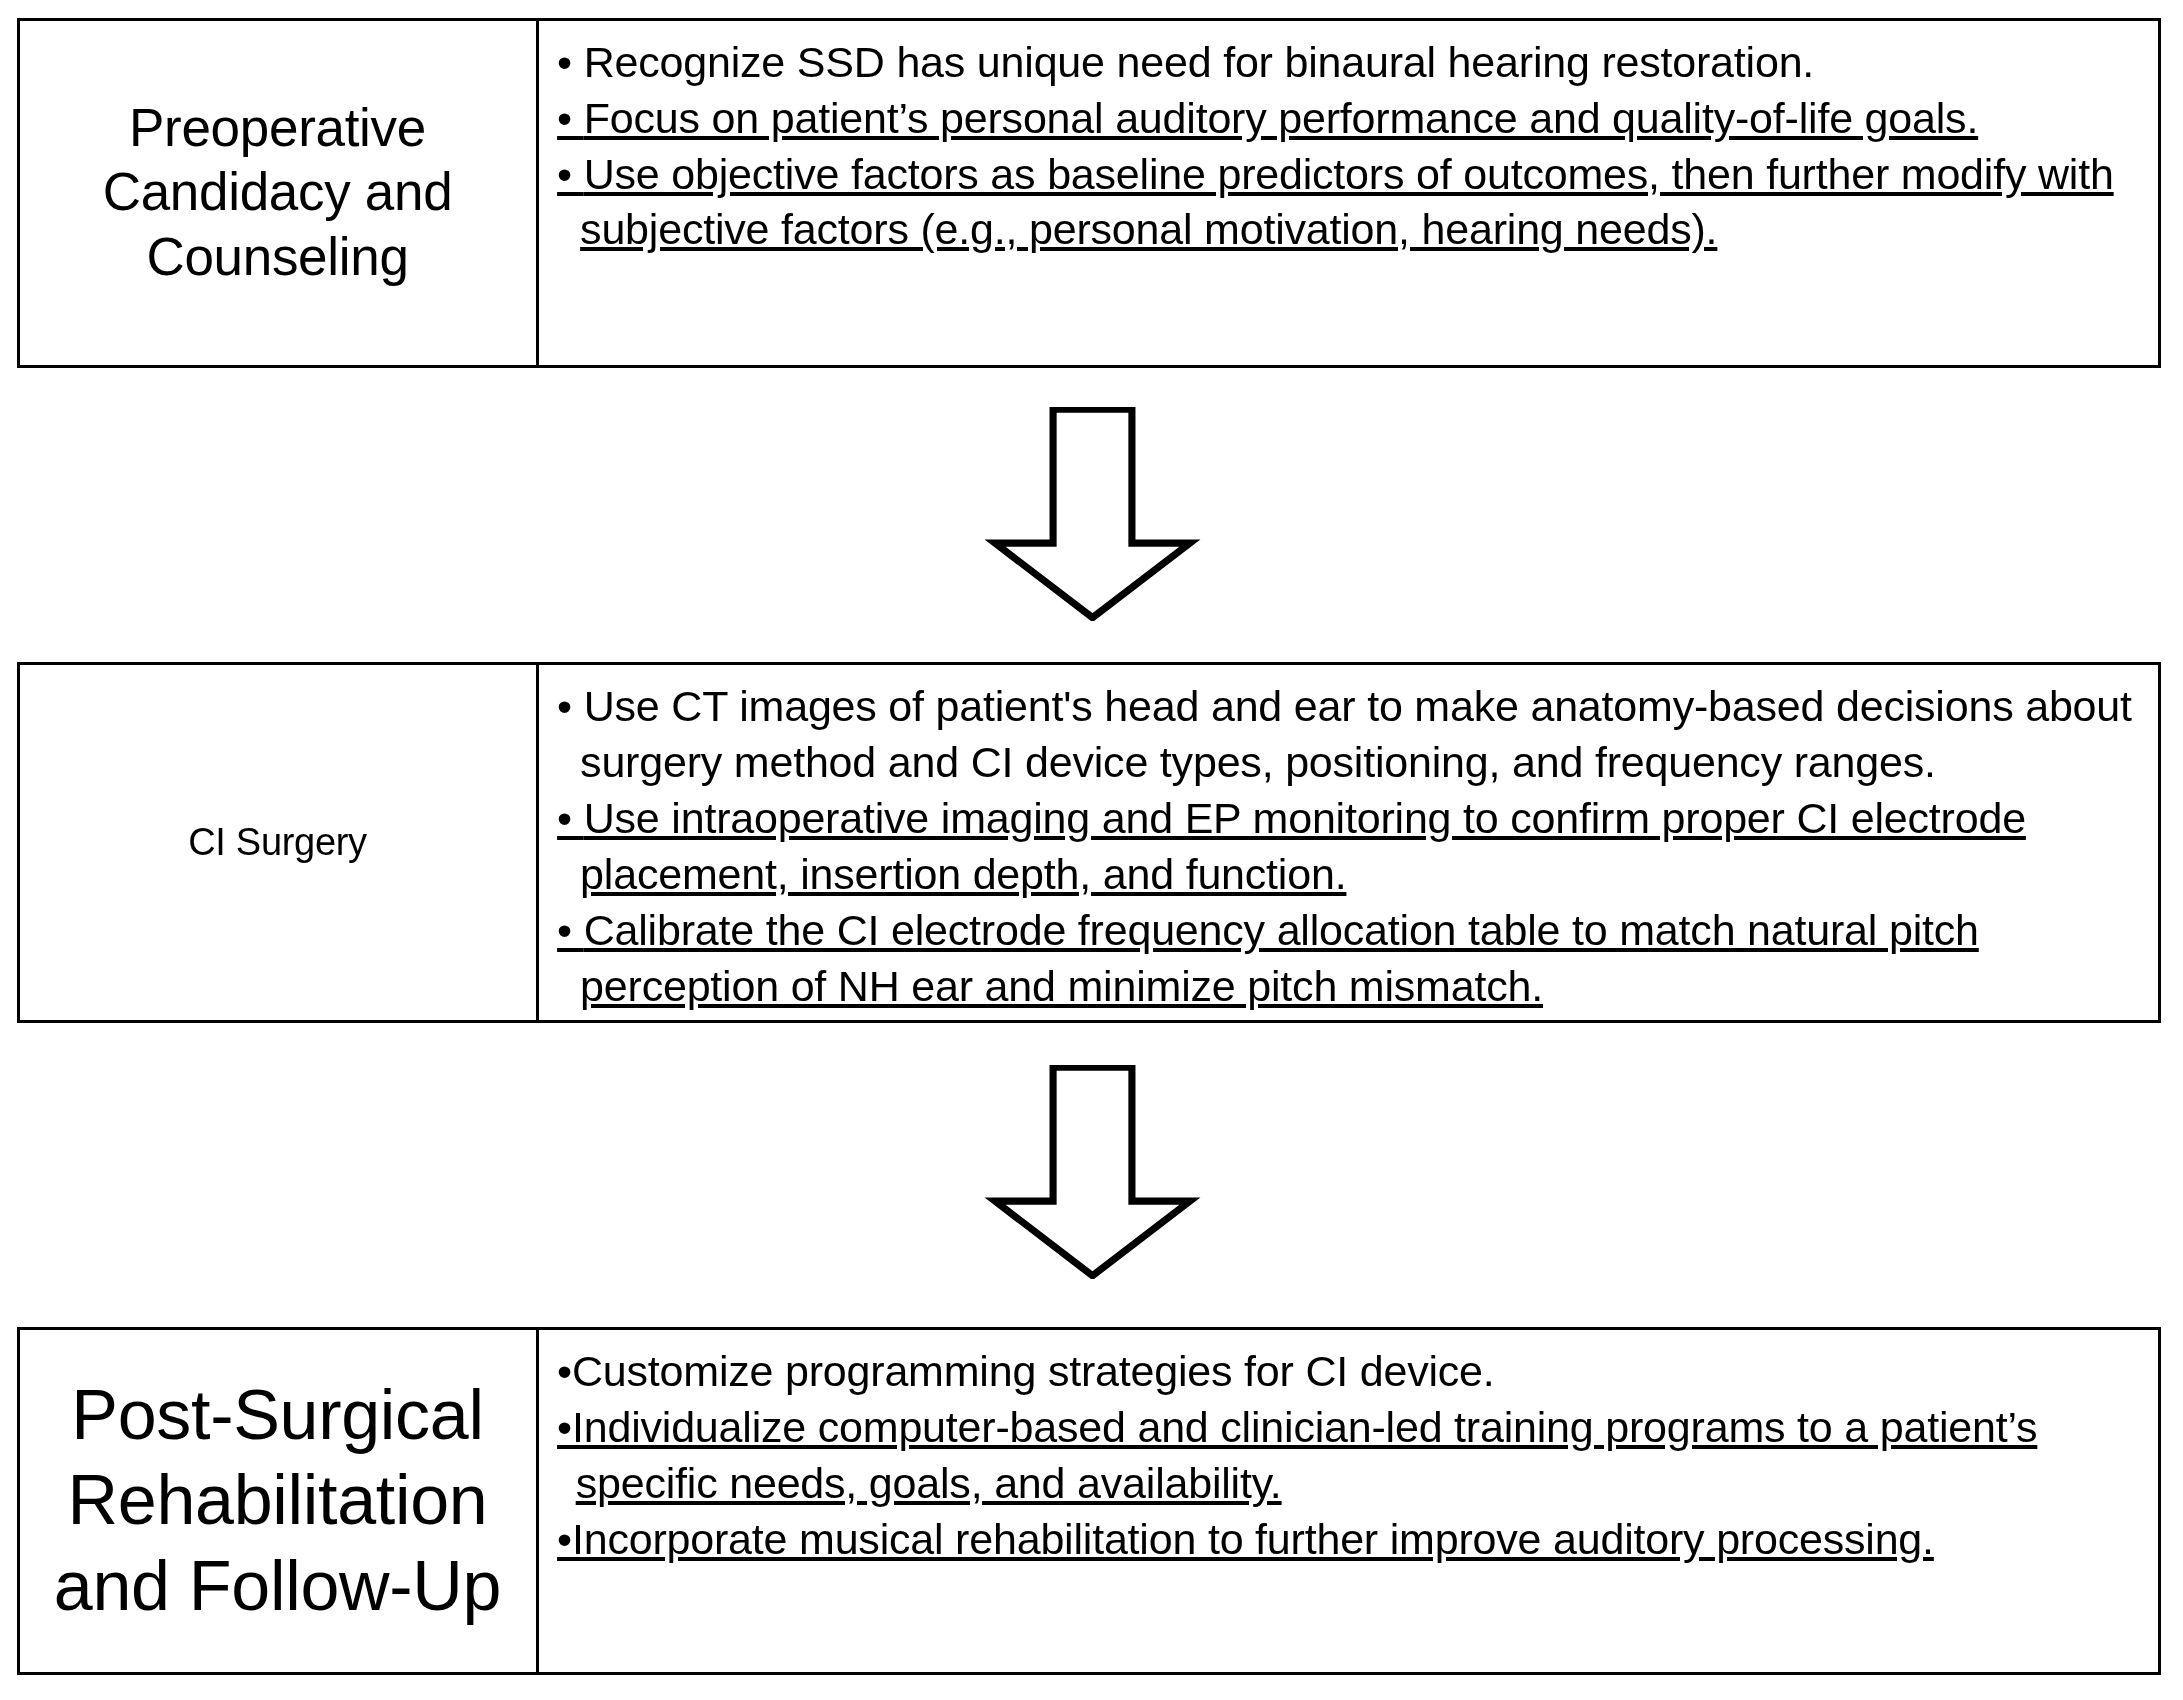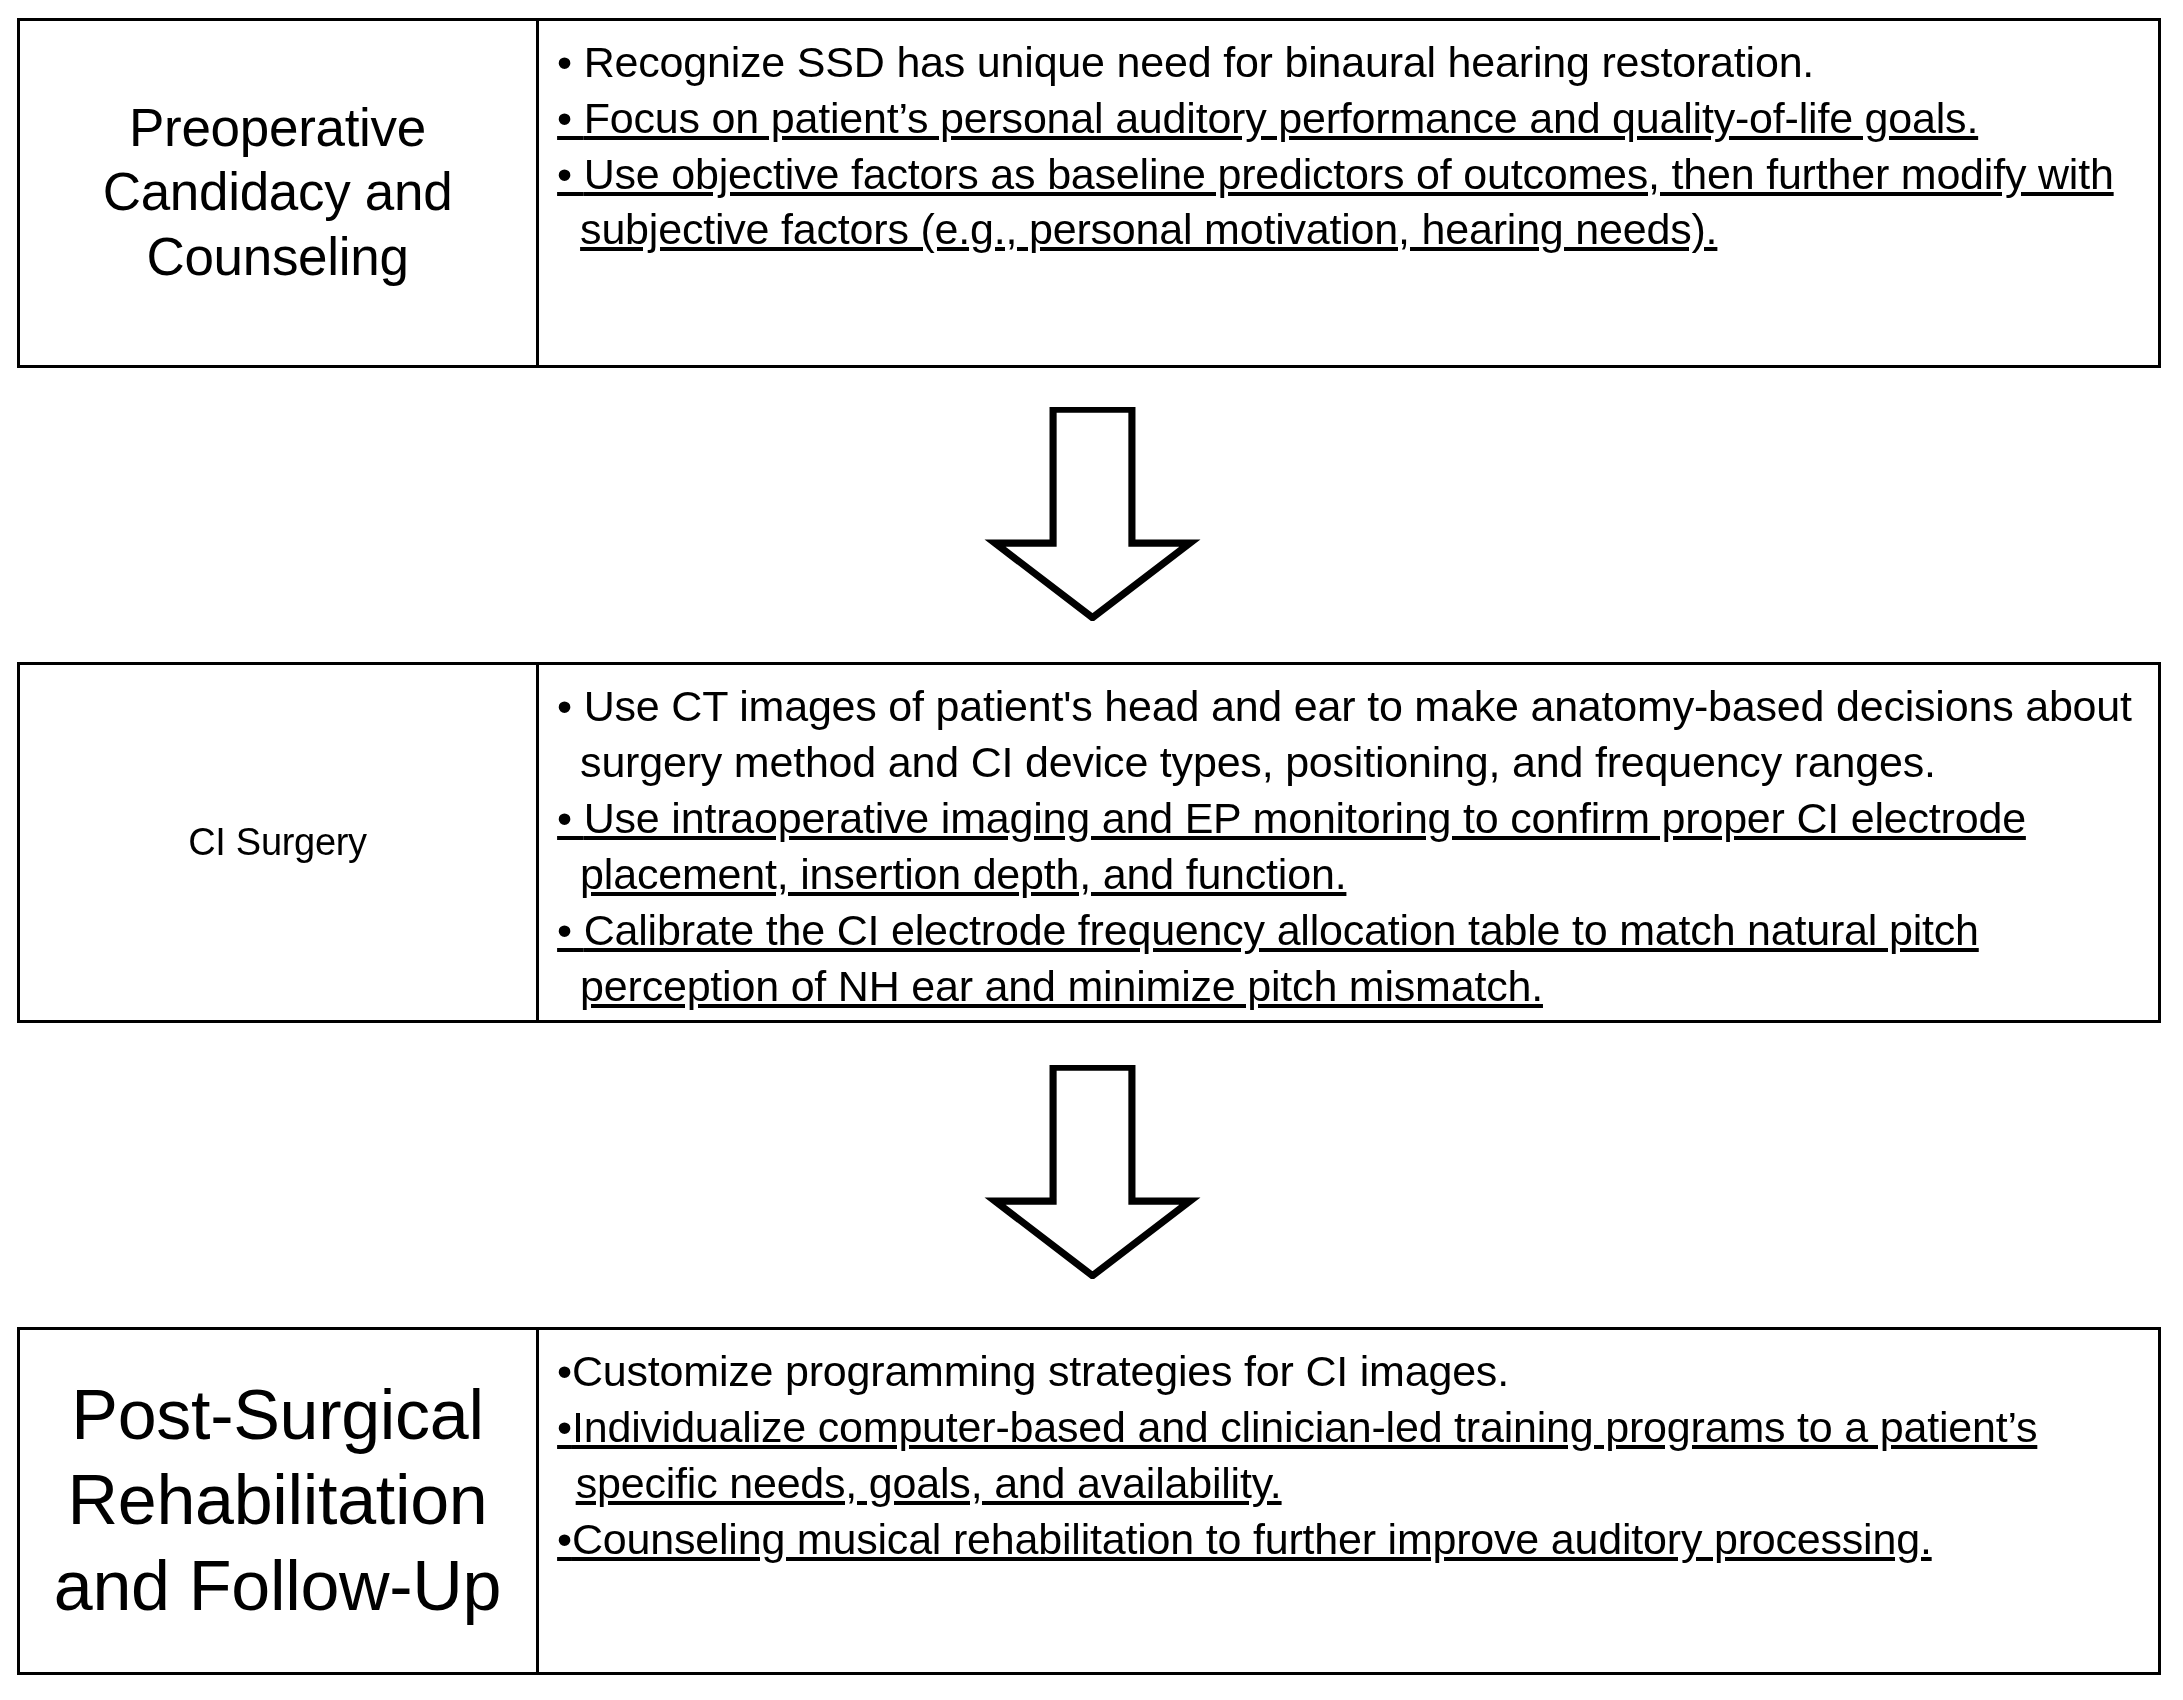--- a/index.html
+++ b/index.html
@@ -166,21 +166,21 @@
   </div>
 
   <div class="stage-box" id="stage-3">
     <div class="stage-label-cell">
       <div class="stage-label">Post-Surgical
 Rehabilitation
 and Follow-Up</div>
     </div>
     <div class="stage-body-cell">
       <ul class="bullet-list tight">
-        <li class="bullet-item">Customize programming strategies for CI images.</li>
+        <li class="bullet-item">Customize programming strategies for CI device.</li>
         <li class="bullet-item">Individualize computer-based and clinician-led training programs to a patient’s specific needs, goals, and availability.</li>
-        <li class="bullet-item">Counseling musical rehabilitation to further improve auditory processing.</li>
+        <li class="bullet-item">Incorporate musical rehabilitation to further improve auditory processing.</li>
       </ul>
     </div>
   </div>
 
 </div>
 
 
 </body></html>

